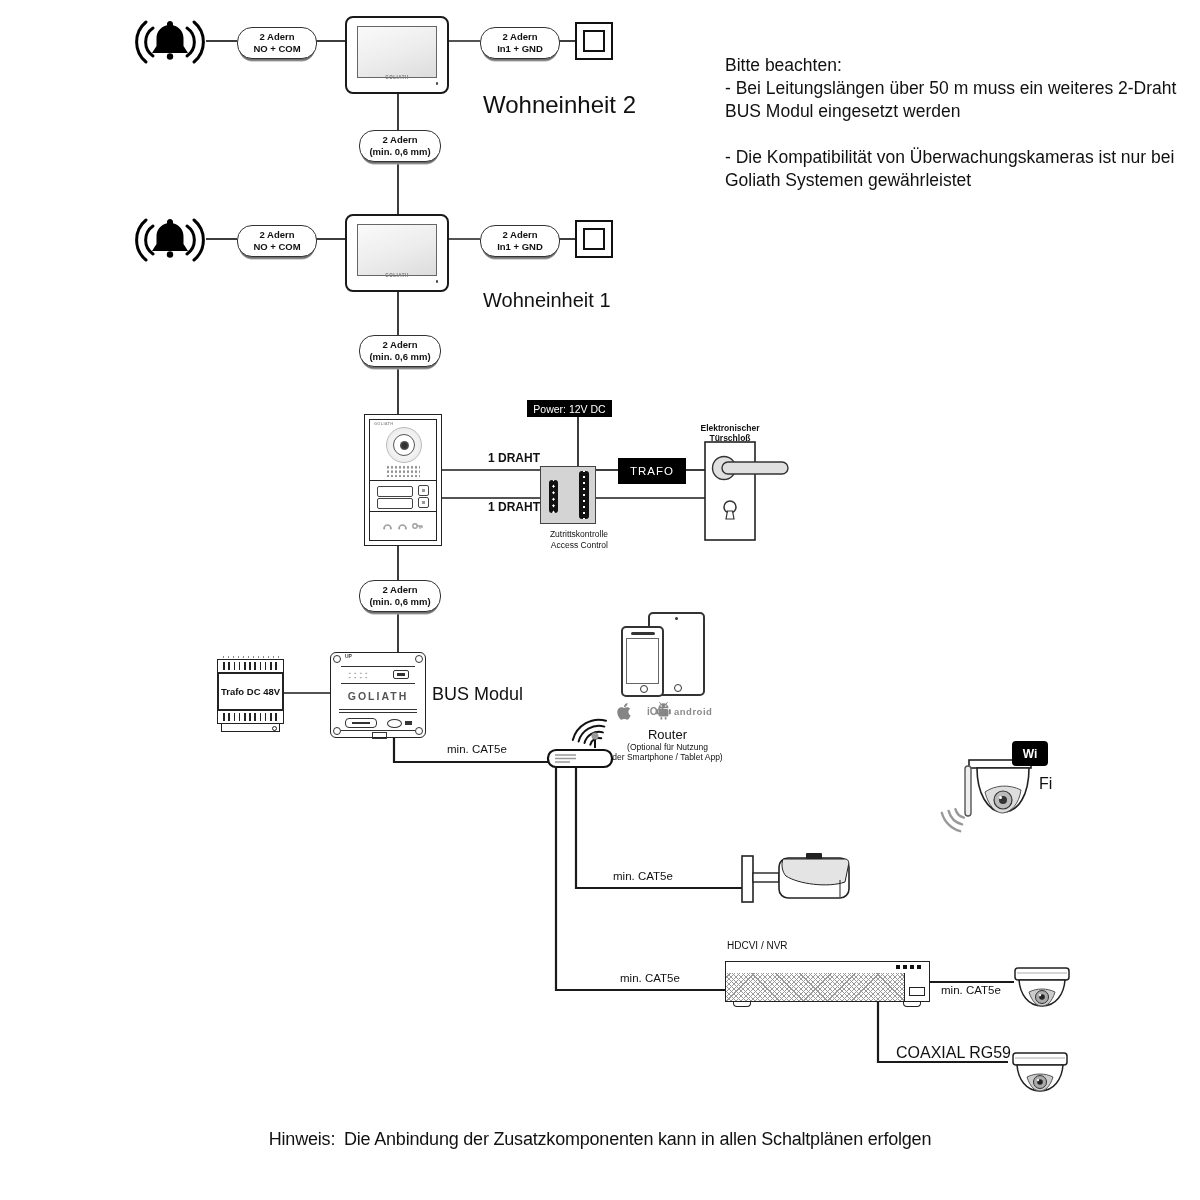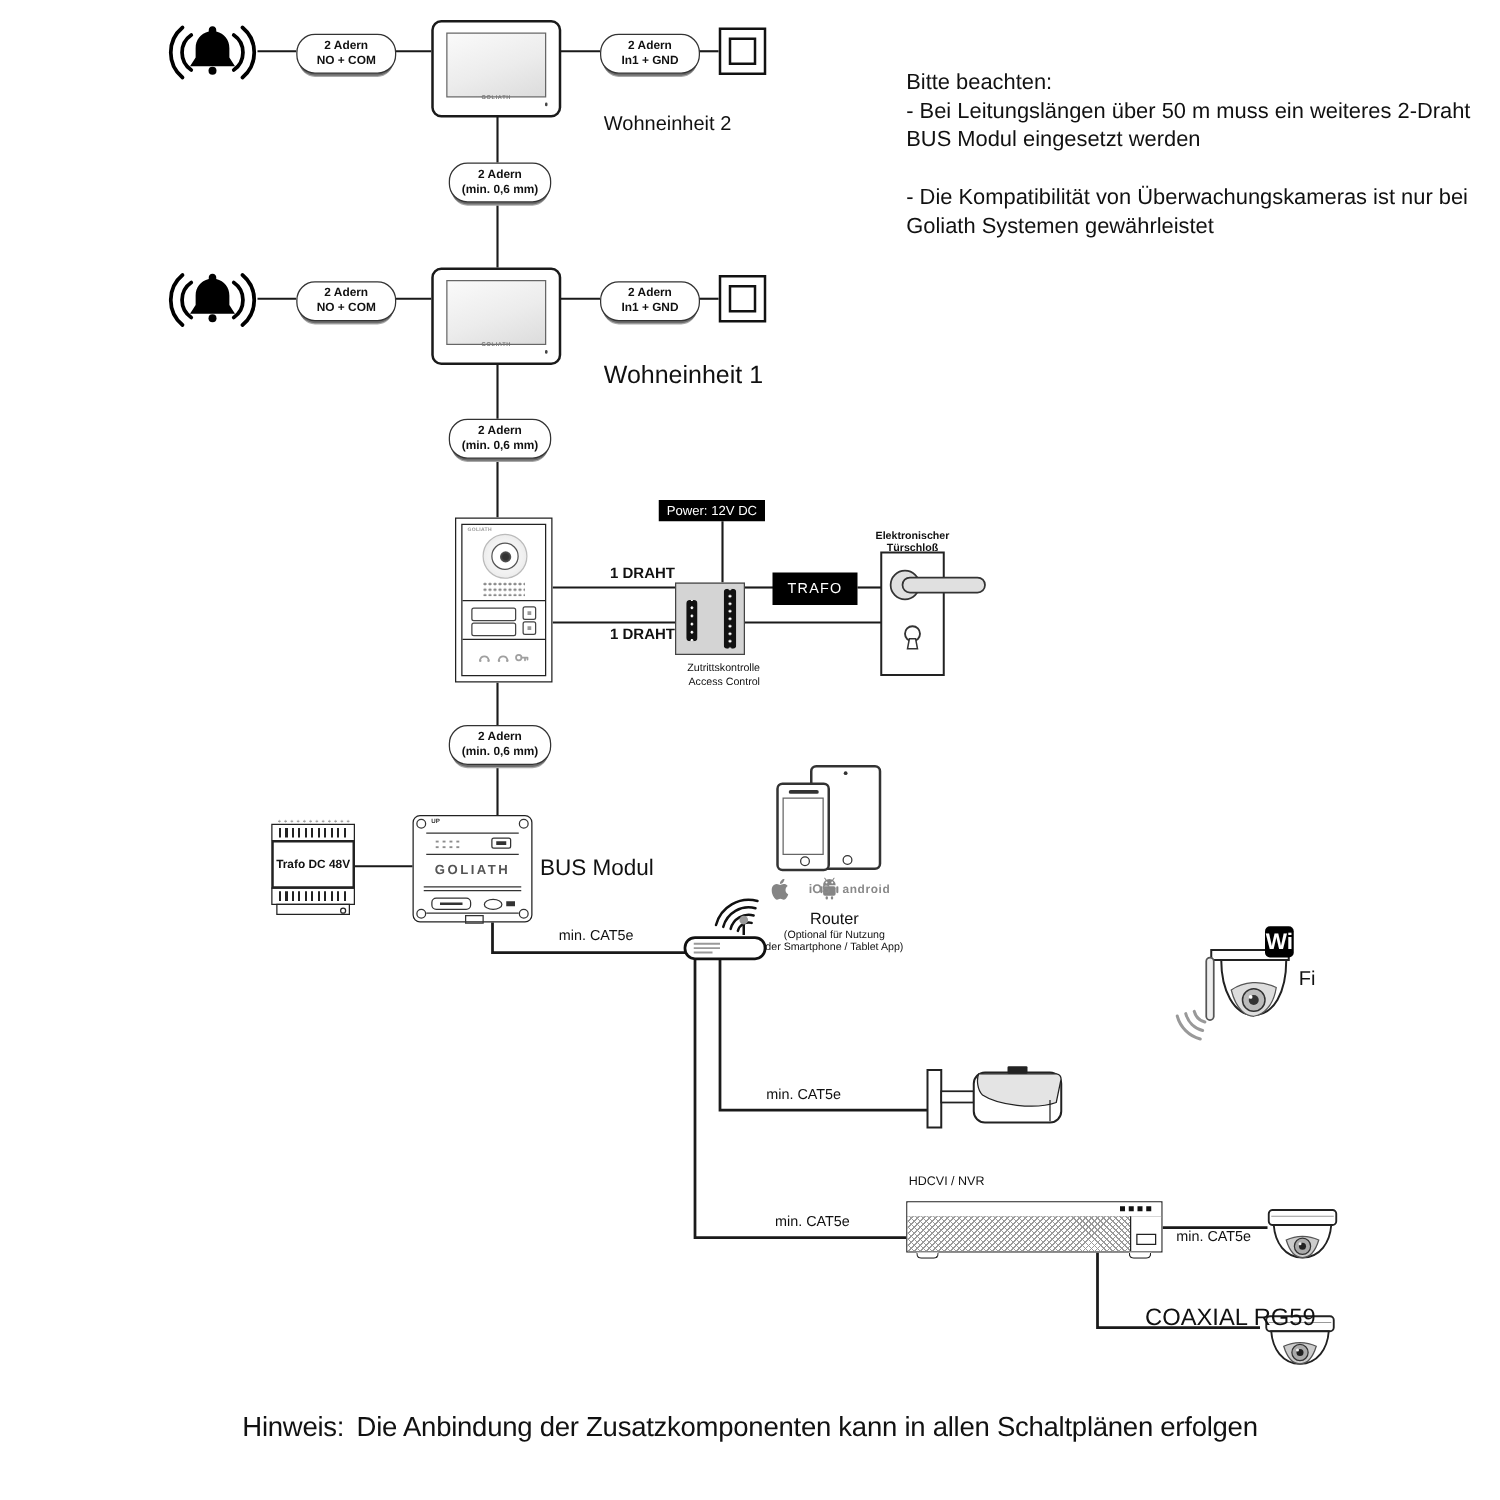--- a/index.html
+++ b/index.html
@@ -28,21 +28,21 @@
   .lbl{position:absolute;z-index:3;}
   .b{font-weight:normal;}
   .blackbox{position:absolute;z-index:3;background:#000;color:#fff;display:flex;align-items:center;justify-content:center;}
   .dots{background-image:radial-gradient(#8a8a8a 0.9px, transparent 1.1px);background-size:4px 4.5px;}
   .hatch{background-image:repeating-linear-gradient(45deg,#9a9a9a 0 0.8px,transparent 0.8px 3.4px),
         repeating-linear-gradient(-45deg,#9a9a9a 0 0.8px,transparent 0.8px 3.4px);background-color:#fff;}
   .comb{border:1.5px solid #222;background-image:repeating-linear-gradient(90deg,#222 0 1.6px,transparent 1.6px 5.2px);
         background-clip:content-box;padding:2px 3px;box-sizing:border-box;}
   .notes{position:absolute;left:725px;top:54px;width:452px;font-size:17.5px;line-height:23px;z-index:3;}
   .notes p{margin:0 0 23px 0;}
-  .footer{position:absolute;left:0;right:0;top:1129px;text-align:center;font-size:22px;letter-spacing:-0.2px;z-index:3;}
+  .footer{position:absolute;left:0;right:0;top:1129px;text-align:center;font-size:18px;letter-spacing:-0.2px;z-index:3;}
 </style>
 </head>
 <body>
 
 <div class="canvas">
 
   <svg class="wires" width="1200" height="1200" viewBox="0 0 1200 1200">
     <g stroke="#1a1a1a" stroke-width="1.7" fill="none">
       <path d="M206 41 H237"></path>
         <path d="M315 41 H345"></path>
@@ -98,21 +98,21 @@
   </div>
 
   <div class="pill" style="left:480px;top:27px;">
     <span>2 Adern</span>
     <span>In1 + GND</span>
   </div>
 
   <div class="sq-btn" style="left:575px;top:22px;">
       <div class="inner"></div>
     </div>
-  <div class="lbl" style="left:483px;top:91px;font-size:16px;">Wohneinheit 2</div>
+  <div class="lbl" style="left:483px;top:91px;font-size:24px;">Wohneinheit 2</div>
 
   <div class="pill" style="left:359px;top:130px;width:80px;">
     <span>2 Adern</span>
     <span>(min. 0,6 mm)</span>
   </div>
 
   <svg class="abs cmp" style="left:134px;top:212px;" width="72" height="56" viewBox="0 0 72 56">
     <path d="M36 7c-2 0-3 1.4-3 3v1.2c-6.5 1.6-10.5 6.6-10.5 13.3V32l-4.5 7h36l-4.5-7v-7.5C49.5 17.8 45.5 12.8 39 11.2V10c0-1.6-1-3-3-3z" fill="#000"></path>
     <circle cx="36" cy="42.5" r="3.2" fill="#000"></circle>
     <g stroke="#000" stroke-width="3" fill="none" stroke-linecap="round">
@@ -319,21 +319,21 @@
       <path d="M16.8 76.8 A26 26 0 0 0 35.2 95.2"></path>
     </g>
     <rect x="44" y="24" width="62" height="8" fill="#fff" stroke="#222" stroke-width="1.6"></rect>
     <rect x="40" y="30" width="6" height="50" rx="3" fill="#eee" stroke="#555" stroke-width="1.4"></rect>
     <path d="M52 32 H104 C104 58 94 76 78 76 C62 76 52 56 52 32 Z" fill="#fff" stroke="#222" stroke-width="1.6"></path>
     <path d="M60 56 C64 72 72 77 78 77 C86 76 94 68 96 54 C84 48 70 49 60 56 Z" fill="#ddd" stroke="#555" stroke-width="1"></path>
     <circle cx="78" cy="64" r="9" fill="#bbb" stroke="#333" stroke-width="1.2"></circle>
     <circle cx="78" cy="64" r="4" fill="#333"></circle>
     <circle cx="75.5" cy="61.5" r="1.5" fill="#fff"></circle>
   </svg>
-  <div class="blackbox" style="left:1012px;top:741px;width:23px;height:25px;border-radius:4px;font-size:18px;font-weight:bold;">Wi</div>
+  <div class="blackbox" style="left:1012px;top:741px;width:36px;height:25px;border-radius:4px;font-size:12px;font-weight:bold;">Wi</div>
   <div class="lbl" style="left:1039px;top:743px;font-size:16px;margin-top:32px;">Fi</div>
 
   <svg class="abs cmp" style="left:736px;top:846px;" width="122" height="64" viewBox="0 0 122 64">
     <rect x="6" y="10" width="11" height="46" fill="#fff" stroke="#222" stroke-width="1.6"></rect>
     <rect x="17" y="27" width="26" height="9" fill="#fff" stroke="#222" stroke-width="1.4"></rect>
     <rect x="43" y="12" width="70" height="40" rx="9" fill="#fff" stroke="#222" stroke-width="1.6"></rect>
     <path d="M47 13 L109 13 C112 13 113.5 16 112.5 19 L109 36 C92 42 62 38 50 30 C46 26 45 18 47 13 Z" fill="#e4e4e4" stroke="#222" stroke-width="1"></path>
     <line x1="104" y1="34" x2="104" y2="51" stroke="#222" stroke-width="1"></line>
     <rect x="70" y="7" width="16" height="6" rx="1" fill="#222"></rect>
   </svg>
@@ -358,21 +358,21 @@
 
   <svg class="abs cmp" style="left:1012px;top:964px;" width="60" height="50" viewBox="0 0 60 50">
     <rect x="3" y="4" width="54" height="12" rx="3" fill="#fff" stroke="#222" stroke-width="1.5"></rect>
     <line x1="5" y1="9" x2="55" y2="9" stroke="#999" stroke-width="0.8"></line>
     <path d="M7 16 C8 30 16 42 30 42 C44 42 52 30 53 16 Z" fill="#fff" stroke="#222" stroke-width="1.5"></path>
     <path d="M17 28 C20 38 25 42 30 42 C35 42 40 38 43 28 C35 24 25 24 17 28 Z" fill="#ccc" stroke="#555" stroke-width="1"></path>
     <circle cx="30" cy="33" r="6.5" fill="#aaa" stroke="#333" stroke-width="1"></circle>
     <circle cx="30" cy="33" r="2.8" fill="#222"></circle>
     <circle cx="28" cy="31" r="1.2" fill="#eee"></circle>
   </svg>
-  <div class="lbl b" style="left:896px;top:1044px;font-size:19px;margin-left:20px;">COAXIAL RG59</div>
+  <div class="lbl b" style="left:896px;top:1044px;font-size:16px;">COAXIAL RG59</div>
   <svg class="abs cmp" style="left:1010px;top:1048px;" width="60" height="52" viewBox="0 0 60 50">
     <rect x="3" y="4" width="54" height="12" rx="3" fill="#fff" stroke="#222" stroke-width="1.5"></rect>
     <line x1="5" y1="9" x2="55" y2="9" stroke="#999" stroke-width="0.8"></line>
     <path d="M7 16 C8 30 16 42 30 42 C44 42 52 30 53 16 Z" fill="#fff" stroke="#222" stroke-width="1.5"></path>
     <path d="M17 28 C20 38 25 42 30 42 C35 42 40 38 43 28 C35 24 25 24 17 28 Z" fill="#ccc" stroke="#555" stroke-width="1"></path>
     <circle cx="30" cy="33" r="6.5" fill="#aaa" stroke="#333" stroke-width="1"></circle>
     <circle cx="30" cy="33" r="2.8" fill="#222"></circle>
     <circle cx="28" cy="31" r="1.2" fill="#eee"></circle>
   </svg>
 

